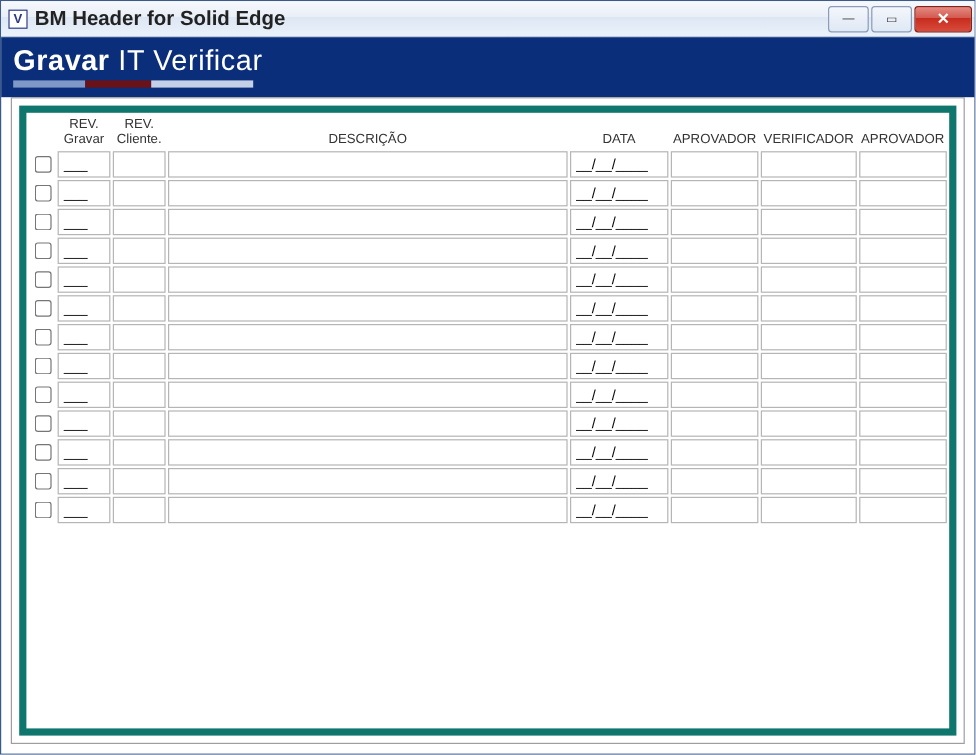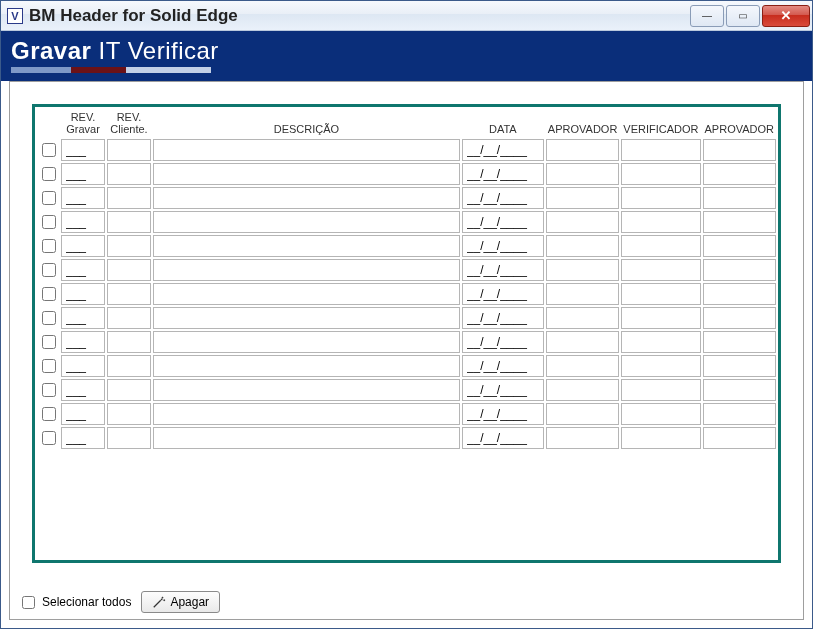--- a/index.html
+++ b/index.html
@@ -83,22 +83,22 @@
   .tabpanel {
     border: 1px solid #9e9e9e;
     margin: 0 8px 8px 8px;
     flex: 1;
     display: flex; flex-direction: column;
     overflow: hidden;
   }
   
   .table-wrap {
     flex: 1;
-    margin: 22px;
-    border: 3px solid #0f766e;
+    margin: 6px;
+    border: 6px solid #0f766e;
     overflow: hidden;
     position: relative;
     display: flex;
     flex-direction: column;
   }
   .table-scroll {
     flex: 1;
     overflow-y: scroll;
     overflow-x: hidden;
   }
@@ -362,30 +362,16 @@
                 <td><input class="cell-input" value="__/__/____" style=""></td>
                 <td><input class="cell-input" style=""></td>
                 <td><input class="cell-input" style=""></td>
                 <td><input class="cell-input" style=""></td>
               </tr>
             </tbody>
         </table>
       </div>
     </div>
 
-    <div class="panel-footer">
-      <label>
-        <input type="checkbox" style="">
-        <span>Selecionar todos</span>
-      </label>
-      <button class="btn">
-        <svg class="wand" viewBox="0 0 16 16">
-          <path d="M2 14 L10 6" stroke="#333" stroke-width="1.5" fill="none"></path>
-          <circle cx="11" cy="5" r="1" fill="#333"></circle>
-          <path d="M12 2 L12 4 M11 3 L13 3 M14 5 L14 7 M13 6 L15 6" stroke="#333" stroke-width="1"></path>
-        </svg>
-        <span>Apagar</span>
-      </button>
-    </div>
   </div>
 
 
 </div>
 
 </body></html>

